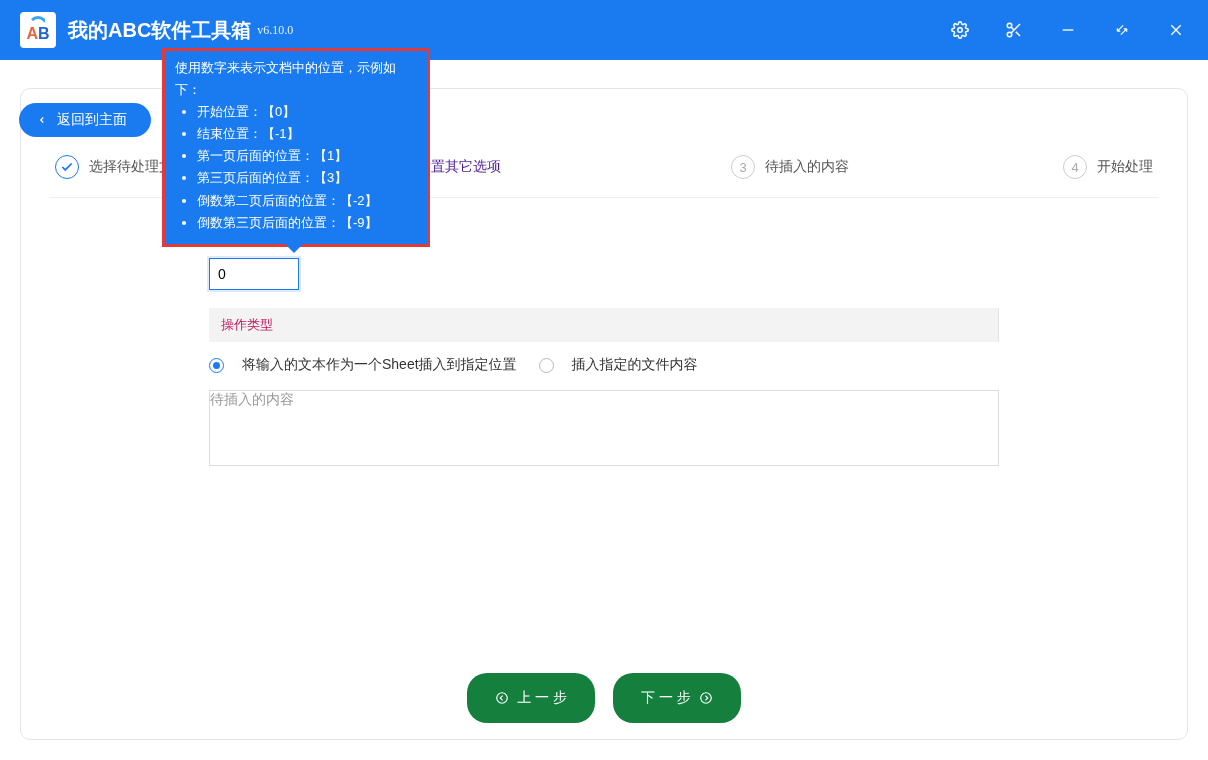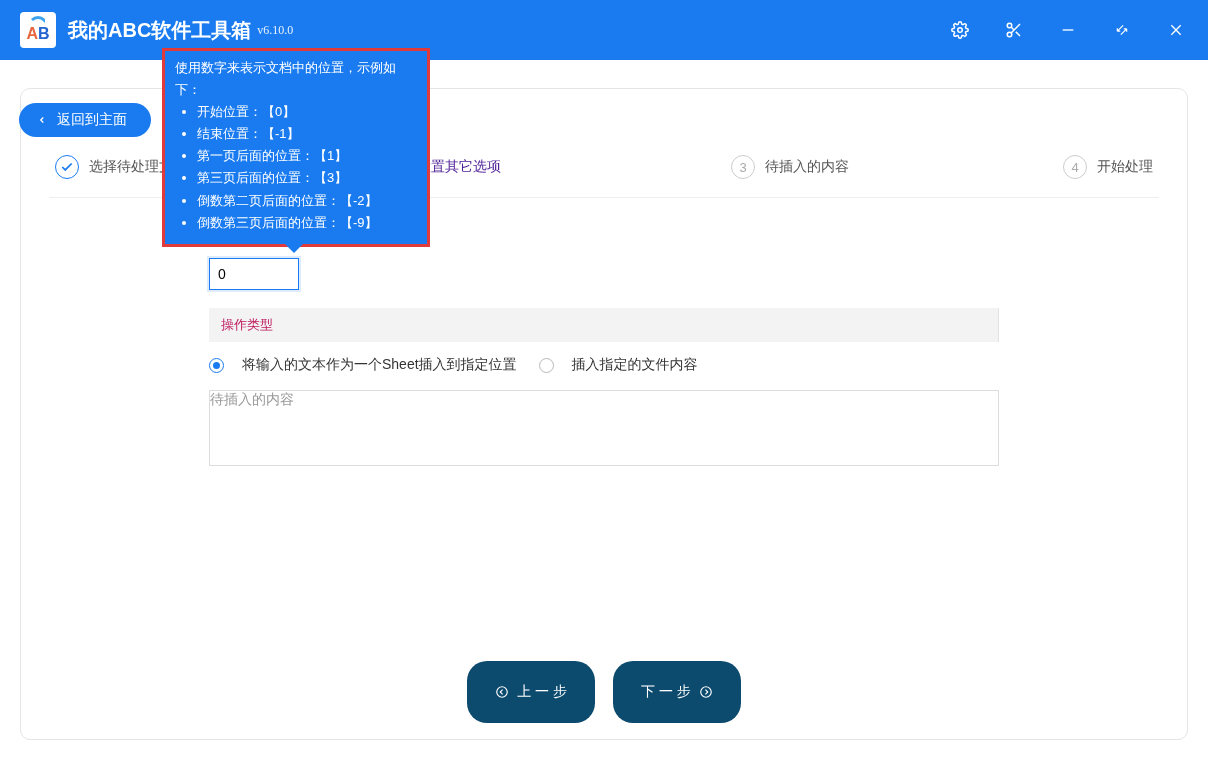--- a/index.html
+++ b/index.html
@@ -47,21 +47,21 @@
 .radio-row { display: flex; gap: 22px; margin-top: 14px; align-items: center; font-size: 14px; color: #333; }
 .radio-item { display: flex; align-items: center; gap: 18px; cursor: pointer; }
 .radio-outer { width: 15px; height: 15px; border-radius: 50%; border: 1px solid #b8b8b8; display: flex; align-items: center; justify-content: center; }
 .radio-item.selected .radio-outer { border-color: #1a7bf0; }
 .radio-inner { width: 7px; height: 7px; border-radius: 50%; background: #1a7bf0; }
 
 .textarea { width: 100%; height: 76px; border: 1px solid #ddd; margin-top: 16px; font-size: 14px; color: #333; resize: none; font-family: inherit; outline: none; background: #fff; }
 .textarea::placeholder { color: #999; }
 
 .footer-btns { position: absolute; bottom: 16px; left: 0; right: 0; display: flex; justify-content: center; gap: 18px; }
-.nav-btn { background: #0c4a6e; color: #fff; padding: 22px 28px; border-radius: 20px; font-size: 14px; display: flex; align-items: center; gap: 8px; cursor: pointer; border: none; }
+.nav-btn { background: #15803d; color: #fff; padding: 16px 28px; border-radius: 20px; font-size: 14px; display: flex; align-items: center; gap: 8px; cursor: pointer; border: none; }
 
 .tooltip { position: absolute; top: 48px; left: 162px; width: 268px; background: #1a7bf0; color: #fff; border: 3px solid #e03a3a; padding: 8px 19px 10px 10px; font-size: 13px; z-index: 20; line-height: 1.7; }
 .tooltip-head { margin: -8px -10px 0 -10px; padding: 6px 10px 0 10px; border-top: none; }
 .tooltip ul { list-style: disc; padding-left: 22px; }
 .tooltip-pointer { position: absolute; bottom: -9px; left: 120px; width: 0; height: 0; border-left: 9px solid transparent; border-right: 9px solid transparent; border-top: 9px solid #1a7bf0; }
 </style>
 </head>
 <body>
 
 <div class="titlebar">

